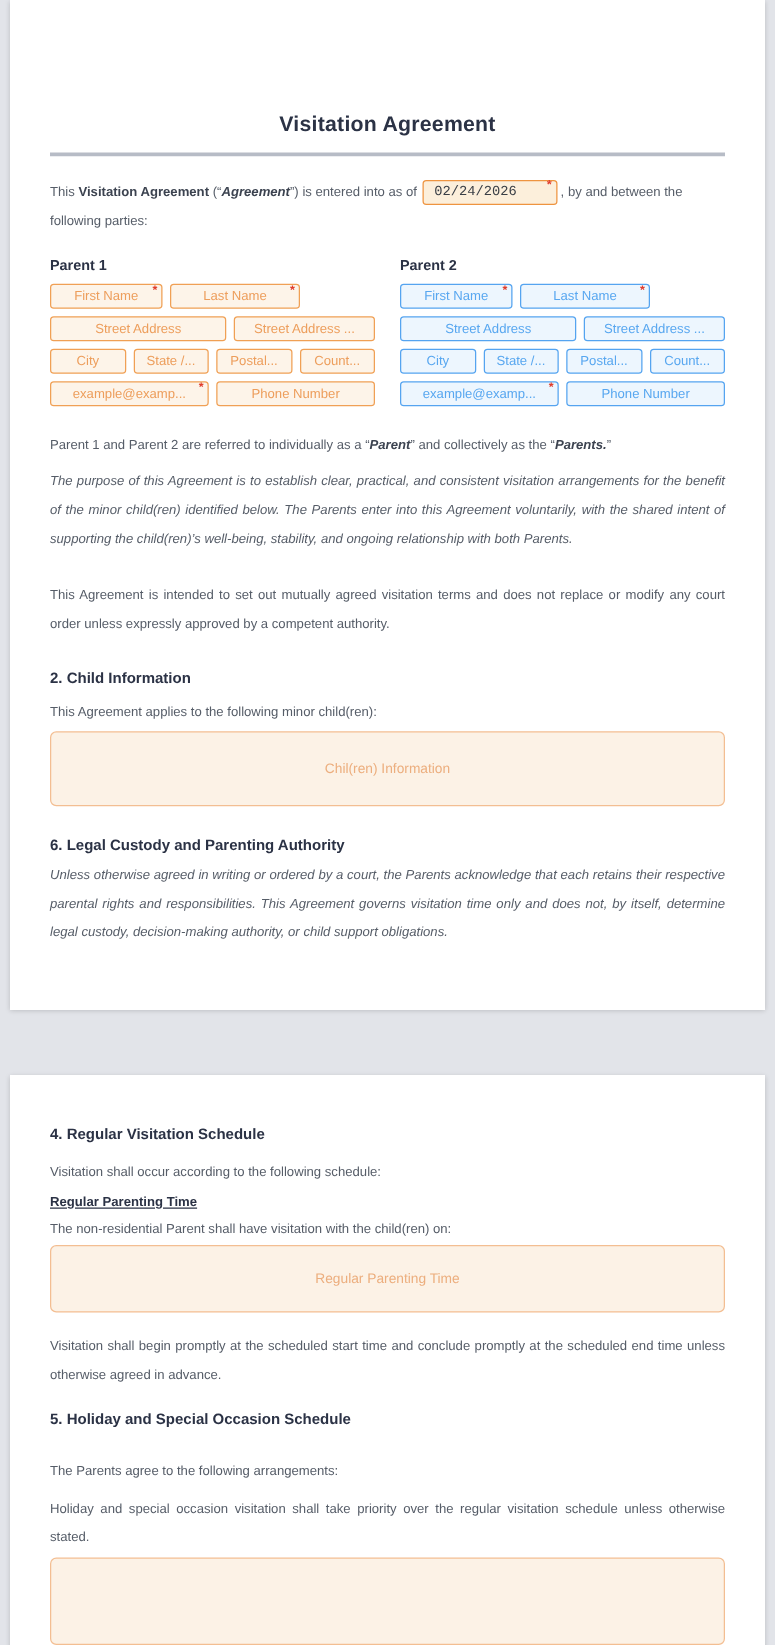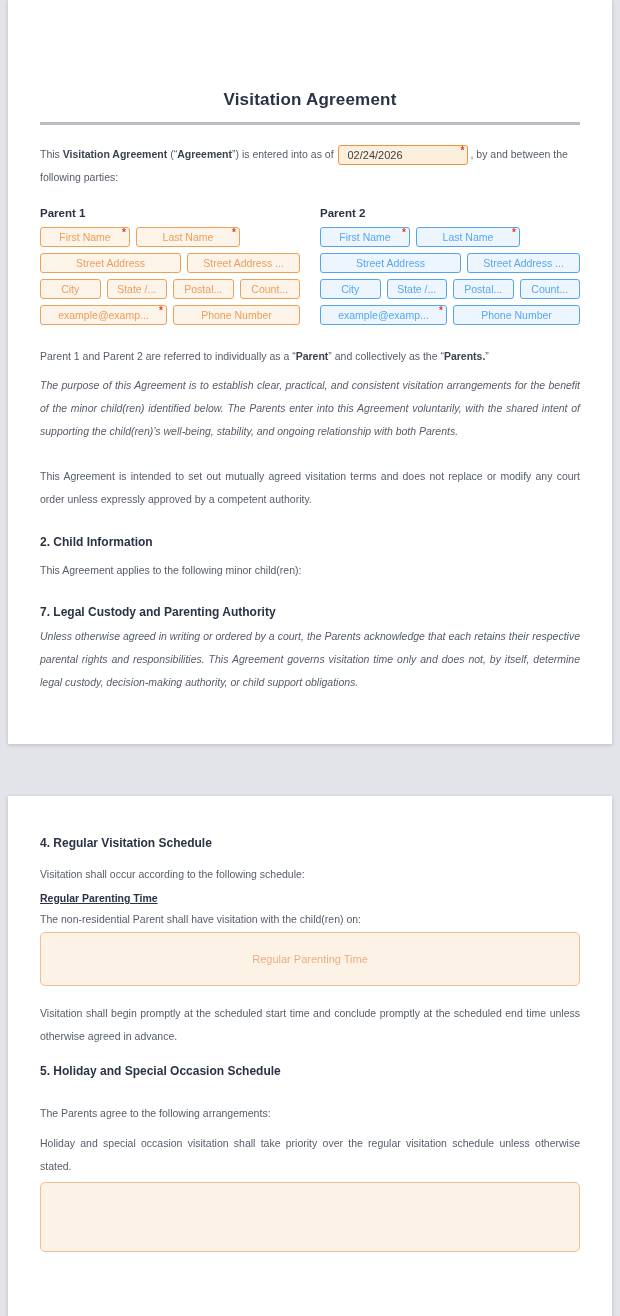--- a/index.html
+++ b/index.html
@@ -27,21 +27,21 @@
   }
   .divider { margin-top: 12px; height: 3px; background: #b7bcc6; border: none; }
 
   .para {
     margin: 22px 0 0; font-size: 10.5px; line-height: 23px; color: #565d68;
   }
   .j { text-align: justify; }
   .para b, .para strong { color: #3c4350; }
   .intro { margin-top: 18px; }
   .referred { margin-top: 14px; }
-  .bi { font-weight: bold; color: #3c4350; }
+  .bi { font-weight: bold; font-style: italic; color: #3c4350; }
 
   .section-heading {
     margin: 22px 0 0; font-size: 12px; line-height: 14px;
     font-weight: bold; color: #2b3245;
   }
   .mt24 { margin-top: 24px; }
   .after-h { margin-top: 6px; font-style: italic; }
   .lead { line-height: 22px; }
   .lead-s2 { margin-top: 10px; }
 
@@ -69,21 +69,21 @@
   .inp.b { border: 1px solid #55a4f0; background: #edf6fe; color: #58a7f0; }
   .inp.b::placeholder { color: #58a7f0; opacity: 1; }
   .req {
     position: absolute; top: 1px; right: 4px;
     color: #e03b2b; font-size: 10px; font-weight: bold; line-height: 1;
   }
 
   
   .date-fld {
     position: relative; display: inline-block;
-    width: 130px; height: 20px; vertical-align: middle; margin: 0 2px;
+    width: 108px; height: 20px; vertical-align: middle; margin: 0 2px; font-family: Liberation Mono, monospace;
   }
   .inp.date {
     border: 1px solid #ee9440; background: #fcefdb; color: #3a3f46;
     text-align: left; padding-left: 8px; font-size: 11px; border-radius: 3px;
   }
 
   
   .tarea {
     margin-top: 4px; height: 60px; border-radius: 5px;
     border: 1px solid #f3be92; background: #fcf2e6;
@@ -209,22 +209,25 @@
       </div>
     </div>
 
     <p class="para referred"><span>Parent 1 and Parent 2 are referred to individually as a “</span><span class="bi">Parent</span><span>” and collectively as the “</span><span class="bi">Parents.</span><span>”</span></p>
 
     <p class="para j after-h">The purpose of this Agreement is to establish clear, practical, and consistent visitation arrangements for the benefit of the minor child(ren) identified below. The Parents enter into this Agreement voluntarily, with the shared intent of supporting the child(ren)’s well-being, stability, and ongoing relationship with both Parents.</p>
     <p class="para j">This Agreement is intended to set out mutually agreed visitation terms and does not replace or modify any court order unless expressly approved by a competent authority.</p>
 
     <h2 class="section-heading mt24">2. Child Information</h2>
     <p class="para lead lead-s2">This Agreement applies to the following minor child(ren):</p>
-
-    <h2 class="section-heading mt24">7. Legal Custody and Parenting Authority</h2>
+    <div class="tarea">
+        <span>Chil(ren) Information</span>
+      </div>
+
+    <h2 class="section-heading mt24">6. Legal Custody and Parenting Authority</h2>
     <p class="para j after-h">Unless otherwise agreed in writing or ordered by a court, the Parents acknowledge that each retains their respective parental rights and responsibilities. This Agreement governs visitation time only and does not, by itself, determine legal custody, decision-making authority, or child support obligations.</p>
 
   </div>
 </div>
 
 <div class="band"></div>
 
 <div class="page">
   <div class="page-inner p2-inner">
 

